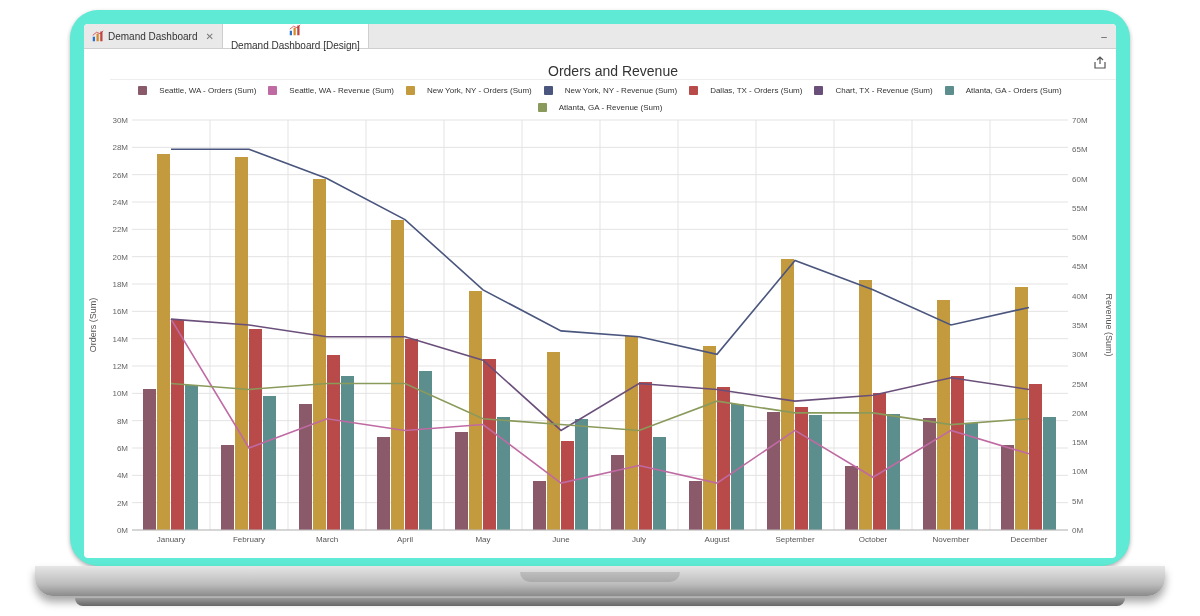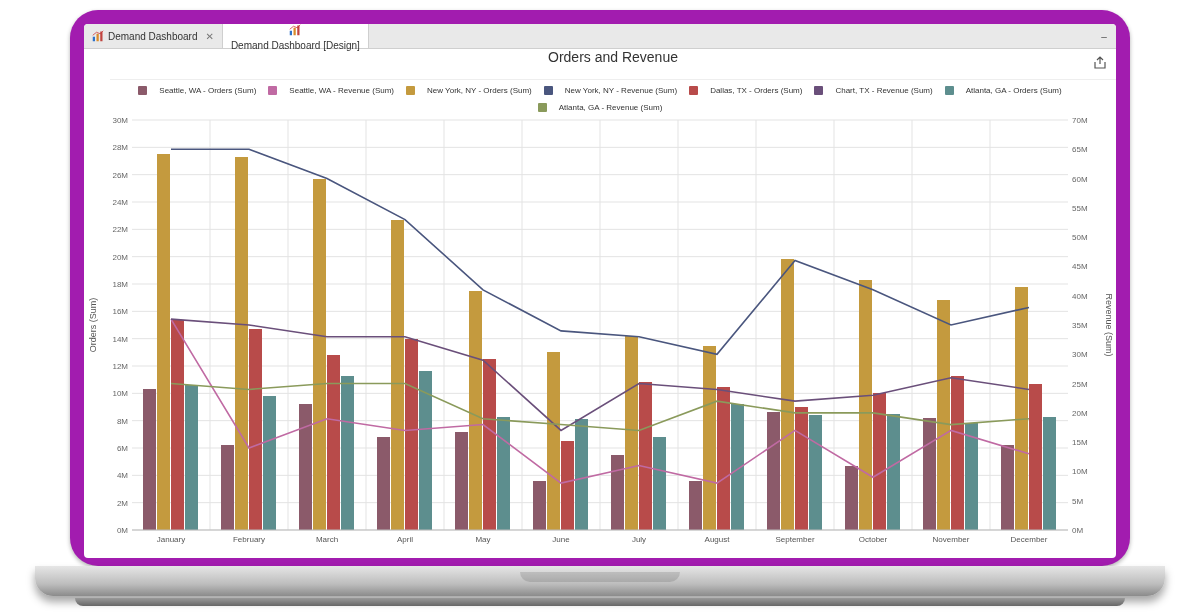--- a/index.html
+++ b/index.html
@@ -1,34 +1,34 @@
 <!DOCTYPE html>
 <html><head>
 <meta charset="utf-8">
 <style>
   html,body{margin:0;padding:0;font-family:"Segoe UI",Arial,sans-serif;background:#fff;}
   .stage{width:1200px;height:616px;position:relative;display:flex;align-items:center;justify-content:center;}
   
   .laptop{width:1130px;height:596px;position:relative;}
-  .bezel{position:absolute;inset:0 35px 40px 35px;background:#a21caf;border-radius:28px;padding:14px 14px 8px 14px;box-shadow:0 2px 4px rgba(0,0,0,.3);}
+  .bezel{position:absolute;inset:0 35px 40px 35px;background:#5eead4;border-radius:28px;padding:14px 14px 8px 14px;box-shadow:0 2px 4px rgba(0,0,0,.3);}
   .screen{width:100%;height:100%;background:#fff;border-radius:4px;overflow:hidden;display:flex;flex-direction:column;}
   .base{position:absolute;left:0;right:0;bottom:10px;height:30px;background:linear-gradient(#e6e6e6,#bdbdbd 60%,#8b8b8b);border-radius:0 0 18px 18px;box-shadow:0 6px 8px rgba(0,0,0,.35);}
   .notch{position:absolute;bottom:24px;left:50%;transform:translateX(-50%);width:160px;height:10px;border-radius:0 0 10px 10px;background:rgba(0,0,0,.12);}
   .foot{position:absolute;left:40px;right:40px;bottom:0;height:8px;background:linear-gradient(#999,#666);border-radius:0 0 40px 40px;filter:blur(.2px);}
   
   .tabbar{height:24px;background:#e9e9e9;border-bottom:1px solid #cfcfcf;display:flex;align-items:stretch;font-size:10px;color:#333;}
   .tab{display:flex;align-items:center;gap:4px;padding:0 8px;border-right:1px solid #cfcfcf;cursor:pointer;}
   .tab.active{background:#fff;flex-direction:column;}
   .tab .ico{width:12px;height:12px;display:inline-block;}
   .tab .ico svg{width:12px;height:12px;}
   .tab .close{margin-left:4px;color:#777;}
   .tabbar .spacer{flex:1}
   .tabbar .min{width:24px;display:flex;align-items:center;justify-content:center;color:#555;}
   
-  .page-title{height:30px;display:flex;align-items:flex-start;justify-content:center;font-size:14px;color:#333;border-bottom:1px solid #eee;position:relative;margin-left:26px;}
+  .page-title{height:30px;display:flex;align-items:flex-end;justify-content:center;font-size:14px;color:#333;border-bottom:1px solid #eee;position:relative;margin-left:26px;}
   .page-title .export{position:absolute;right:8px;top:6px;width:16px;height:16px;color:#555;}
   
   .chart-head{height:20px;display:flex;align-items:center;font-size:10px;color:#333;padding:0 6px;border-bottom:1px solid #eee;}
   .chart-head .sp{flex:1}
   .chart-head .ico{width:14px;height:14px;margin-left:6px;color:#555;}
   
   .legend{display:flex;flex-wrap:wrap;justify-content:center;gap:8px 12px;padding:6px 10px 2px;font-size:8px;color:#333;}
   .legend .item{display:flex;align-items:center;gap:12px;white-space:nowrap;}
   .legend .sw{width:9px;height:9px;border-radius:1px;}
   

